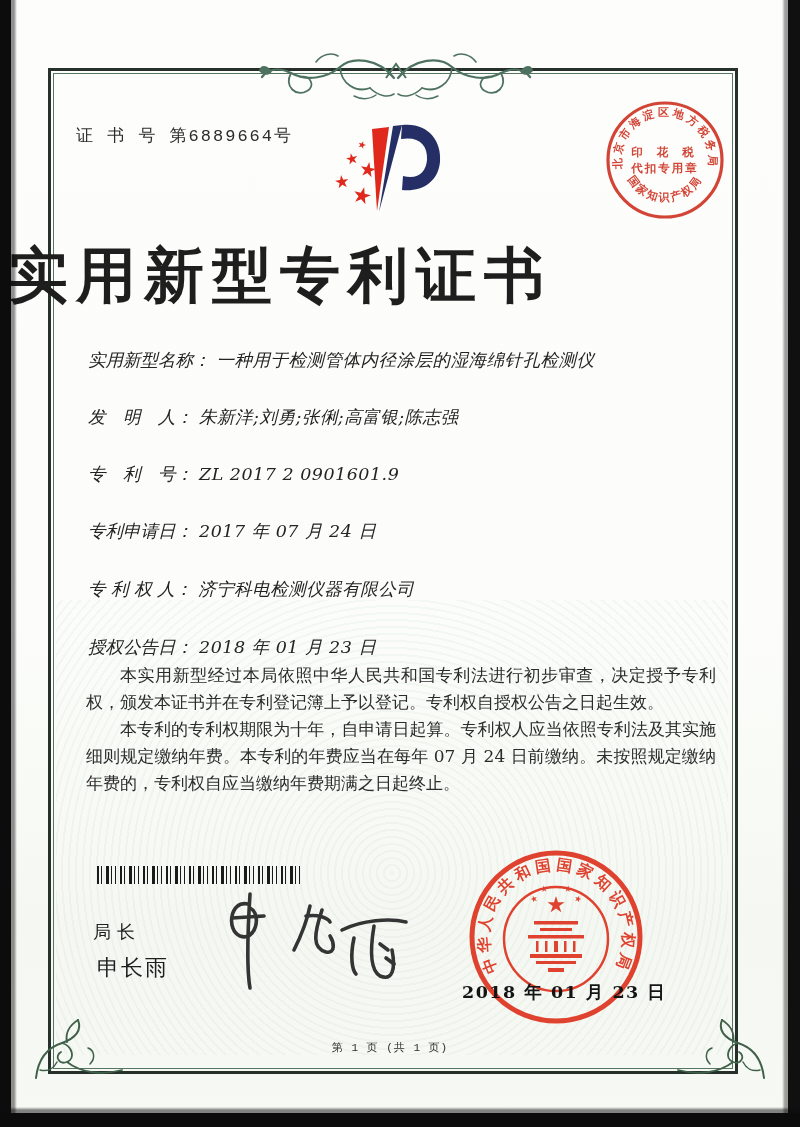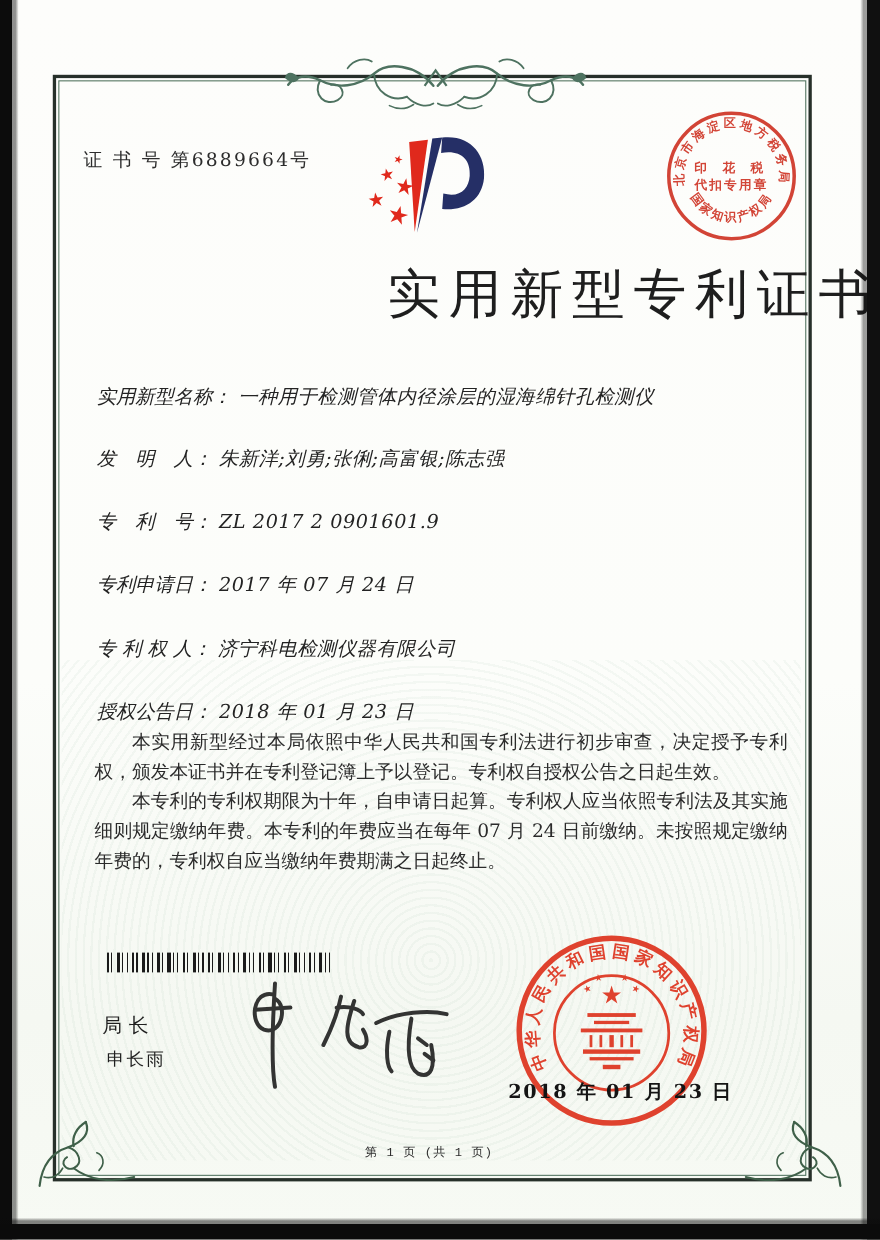--- a/index.html
+++ b/index.html
@@ -12,34 +12,34 @@
   .page{position:absolute;inset:0;
     background:linear-gradient(180deg,#fdfdfb 0%,#fcfdfa 55%,#f5f8f2 82%,#f7faf4 100%);}
   
   .frame{position:absolute;left:48px;top:68px;width:684px;height:1000px;
     border:3px solid #27302a;}
   .frame::after{content:"";position:absolute;inset:2px;border:1px solid #557663;}
   
   .texture{position:absolute;left:56px;top:600px;width:672px;height:455px;
     background:repeating-radial-gradient(circle at 50% 60%,rgba(128,172,144,.07) 0 2px,rgba(0,0,0,0) 2px 7px);
     pointer-events:none;}
-  .certno{position:absolute;left:76px;top:134px;font-size:17px;letter-spacing:2px;color:#2c2c2c;}
-  .title{position:absolute;left:0;right:0;top:236px;margin:0;text-align:right;text-indent:8px;
-    font-size:48px;font-weight:normal;letter-spacing:8px;color:#1e1e1e;}
+  .certno{position:absolute;left:76px;top:124px;font-size:17px;letter-spacing:2px;color:#2c2c2c;font-family:Liberation Mono, monospace;}
+  .title{position:absolute;left:0;right:0;top:236px;margin:0;text-align:left;text-indent:8px;
+    font-size:60px;font-weight:bold;letter-spacing:8px;color:#1e1e1e;}
   .field{position:absolute;left:88px;font-size:17.5px;white-space:nowrap;color:#232323;font-style:italic;}
   .fvalue{margin-left:6px;letter-spacing:.5px;}
   .paras{position:absolute;left:86px;top:662px;width:630px;}
   .paras p{margin:0;font-size:17px;line-height:27px;text-align:justify;text-indent:2em;color:#2b2b2b;}
   .barcode{position:absolute;left:97px;top:866px;width:204px;height:18px;
     background:
       repeating-linear-gradient(90deg,#1a1a1a 0 2px,rgba(0,0,0,0) 2px 4px,#1a1a1a 4px 5px,rgba(0,0,0,0) 5px 9px,#1a1a1a 9px 12px,rgba(0,0,0,0) 12px 14px,#1a1a1a 14px 15px,rgba(0,0,0,0) 15px 18px,#1a1a1a 18px 19px,rgba(0,0,0,0) 19px 23px);}
   .signer-role{position:absolute;left:93px;top:920px;font-family:"DejaVu Sans","Liberation Sans",sans-serif;
     font-size:18px;letter-spacing:6px;color:#1f1f1f;}
   .signer-name{position:absolute;left:97px;top:953px;font-family:"DejaVu Sans","Liberation Sans",sans-serif;
-    font-size:16px;letter-spacing:2px;color:#1f1f1f;}
+    font-size:22px;letter-spacing:2px;color:#1f1f1f;}
   .sig{position:absolute;left:210px;top:886px;}
   .tax{position:absolute;left:590px;top:85px;opacity:.92;}
   .seal{position:absolute;left:456px;top:837px;opacity:.93;}
   .sealdate{position:absolute;left:462px;top:980px;font-size:17.5px;font-weight:bold;letter-spacing:1.5px;color:#141414;}
   .footer{position:absolute;left:48px;width:684px;top:1040px;text-align:center;font-size:11px;letter-spacing:1px;color:#2e2e2e;font-family:Liberation Mono, monospace;}
   .orn-top{position:absolute;left:258px;top:44px;}
   .orn-bl{position:absolute;left:30px;top:1018px;}
   .orn-br{position:absolute;left:674px;top:1018px;}
   .edge{position:absolute;pointer-events:none;}
   .edge-l{left:0;top:0;bottom:0;width:17px;

